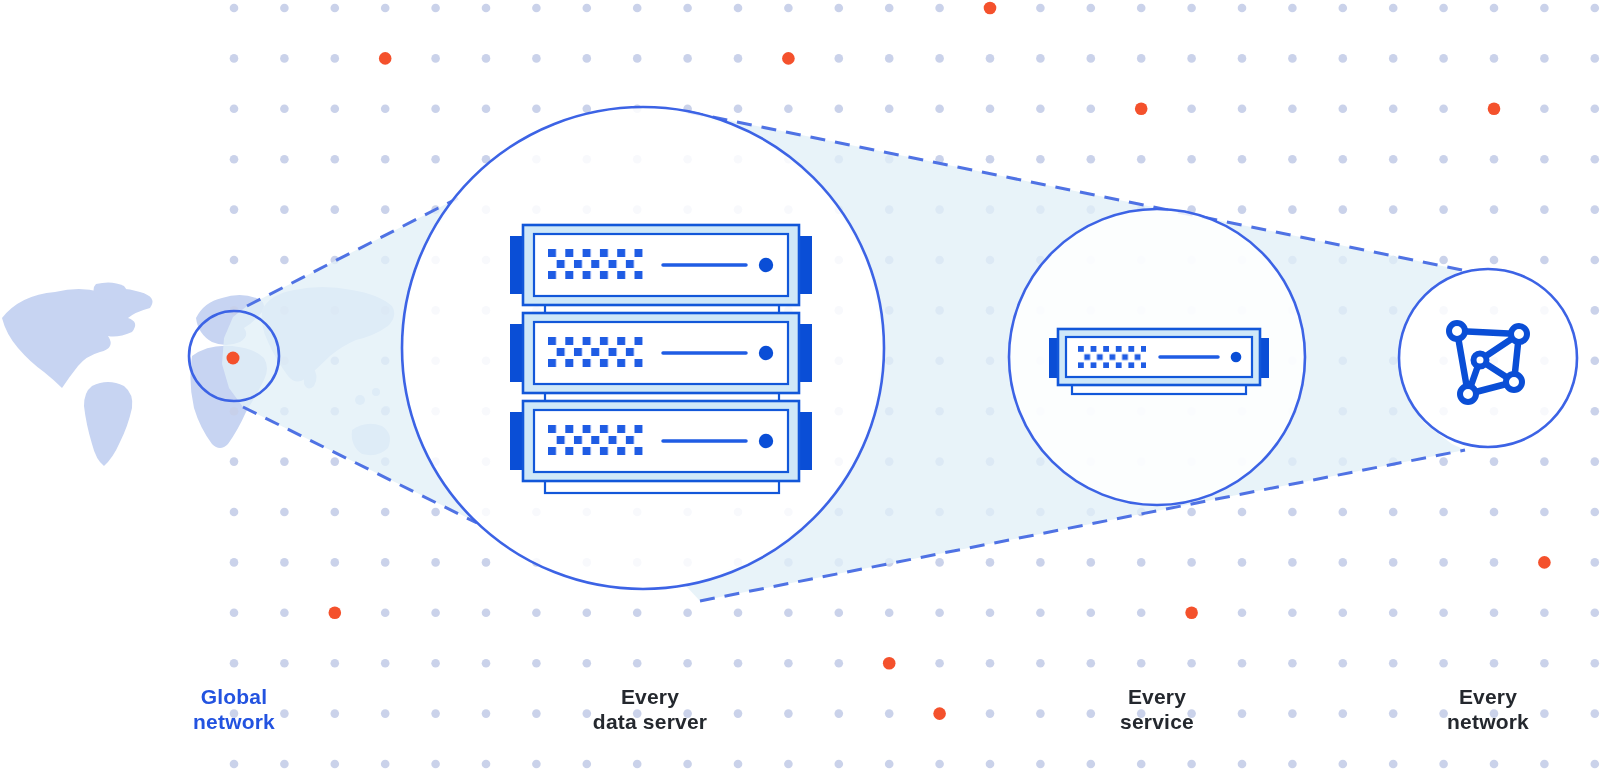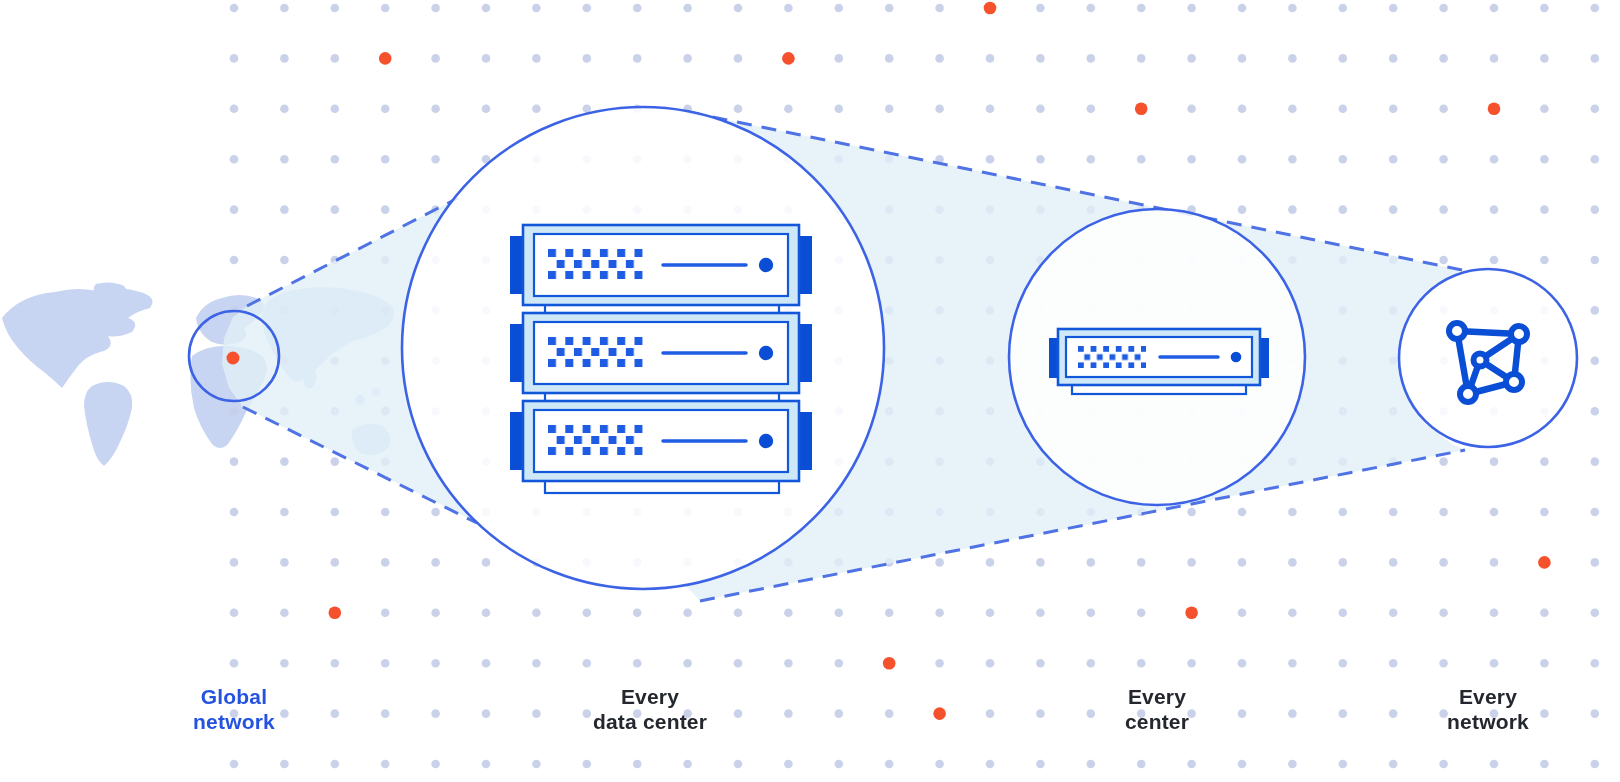--- a/index.html
+++ b/index.html
@@ -583,23 +583,23 @@
 
     <circle id="map-marker" class="marker" cx="233" cy="358" r="6.5"></circle>
   </svg>
 
   <div class="label blue" style="left:234px">
     <span>Global</span><br>
     <span>network</span>
   </div>
   <div class="label" style="left:650px">
     <span>Every</span><br>
-    <span>data center</span>
+    <span>data server</span>
   </div>
   <div class="label" style="left:1157px">
     <span>Every</span><br>
-    <span>center</span>
+    <span>service</span>
   </div>
   <div class="label" style="left:1488px">
     <span>Every</span><br>
     <span>network</span>
   </div>
 </div>
 
 </body></html>

